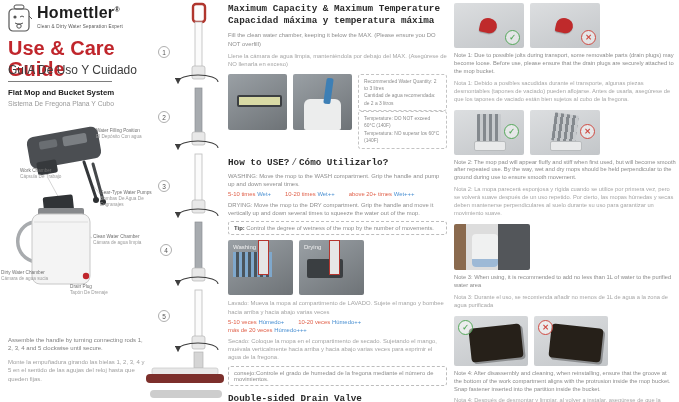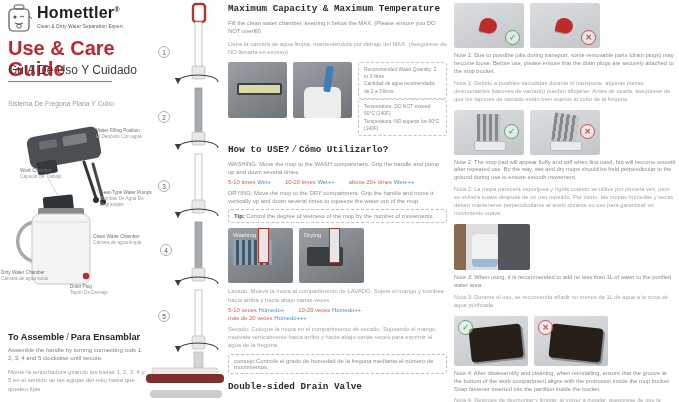--- a/index.html
+++ b/index.html
@@ -84,20 +84,21 @@
     </span>
     <span>
       <span class="brand-name"><span>Homettler</span><sup class="brand-reg">®</sup></span>
       <div class="brand-tag">Clean &amp; Dirty Water Separation Expert</div>
     </span>
   </div>
 
   <div class="abs title-en" style="left:8px;top:38px;width:150px;">Use &amp; Care Guide</div>
   <div class="abs title-es" style="left:8px;top:60px;width:150px;">GuíA De Uso Y Cuidado</div>
   <div class="abs divider" style="left:8px;top:81px;"></div>
+  <div class="abs prod-en" style="left:8px;top:88px;width:150px;">Flat Mop and Bucket System</div>
   <div class="abs prod-es" style="left:8px;top:98px;width:150px;">Sistema De Fregona Plana Y Cubo</div>
 
   <div class="abs" style="left:0;top:110px;width:162px;height:190px;">
     <svg width="162" height="190" viewBox="0 0 162 190">
 
       <g stroke="#b8b8b8" stroke-width="0.6">
         <line x1="96" y1="26" x2="78" y2="36"></line>
         <line x1="48" y1="68" x2="60" y2="90"></line>
         <line x1="100" y1="84" x2="92" y2="74"></line>
         <line x1="92" y1="128" x2="78" y2="120"></line>
@@ -149,23 +150,20 @@
       <div>Dirty Water Chamber</div>
         <div class="es">Cámara de agua sucia</div>
     </div>
     <div class="dlab" style="left:70px;top:174px;">
       <div>Drain Plug</div>
         <div class="es">Tapón De Drenaje</div>
     </div>
   </div>
 
   <div class="abs" style="left:8px;top:332px;width:138px;">
-    <div class="h-assemble">
-      <span>To Assemble</span><span class="h-sep">/</span><span>Para Ensamblar</span>
-    </div>
     <div class="small-en">Assemble the handle by turning connecting rods 1, 2, 3, 4 and 5 clockwise until secure.</div>
     <div class="small-es">Monte la empuñadura girando las bielas 1, 2, 3, 4 y 5 en el sentido de las agujas del reloj hasta que queden fijas.</div>
   </div>
 
   <div class="abs" style="left:140px;top:2px;width:90px;height:398px;">
     <svg width="90" height="398" viewBox="0 0 90 398">
       <defs>
         <marker id="ah" markerWidth="6" markerHeight="6" refX="4" refY="3" orient="auto">
           <path d="M0 0 L6 3 L0 6 z" fill="#3e3e3e"></path>
         </marker>
@@ -208,20 +206,21 @@
 
       <rect x="12" y="366" width="66" height="7" rx="2" fill="#e8e8e8" stroke="#c6c6c6" stroke-width="0.7"></rect>
       <rect x="6" y="372" width="78" height="9" rx="4" fill="#7c2f2b"></rect>
       <rect x="10" y="388" width="72" height="8" rx="4" fill="#cdcdcd"></rect>
     </svg>
   </div>
 
   <div class="abs" style="left:228px;top:3px;width:219px;">
 
     <div class="hsec">Maximum Capacity &amp; Maximum Temperature</div>
+    <div class="hsec">Capacidad máxima y temperatura máxima</div>
     <div class="body-en" style="margin-top:4px;">Fill the clean water chamber, keeping it below the MAX. (Please ensure you DO NOT overfill)</div>
     <div class="body-es" style="margin-top:4px;">Llene la cámara de agua limpia, manteniéndola por debajo del MAX. (Asegúrese de NO llenarla en exceso)</div>
 
     <div class="row" style="margin-top:5px;align-items:stretch;">
       <div class="ph" style="width:59px;height:56px;">
         <div class="level-window"></div>
       </div>
       <div class="ph" style="width:59px;height:56px;">
         <div class="bucket-white"></div>
         <div class="bottle"></div>

